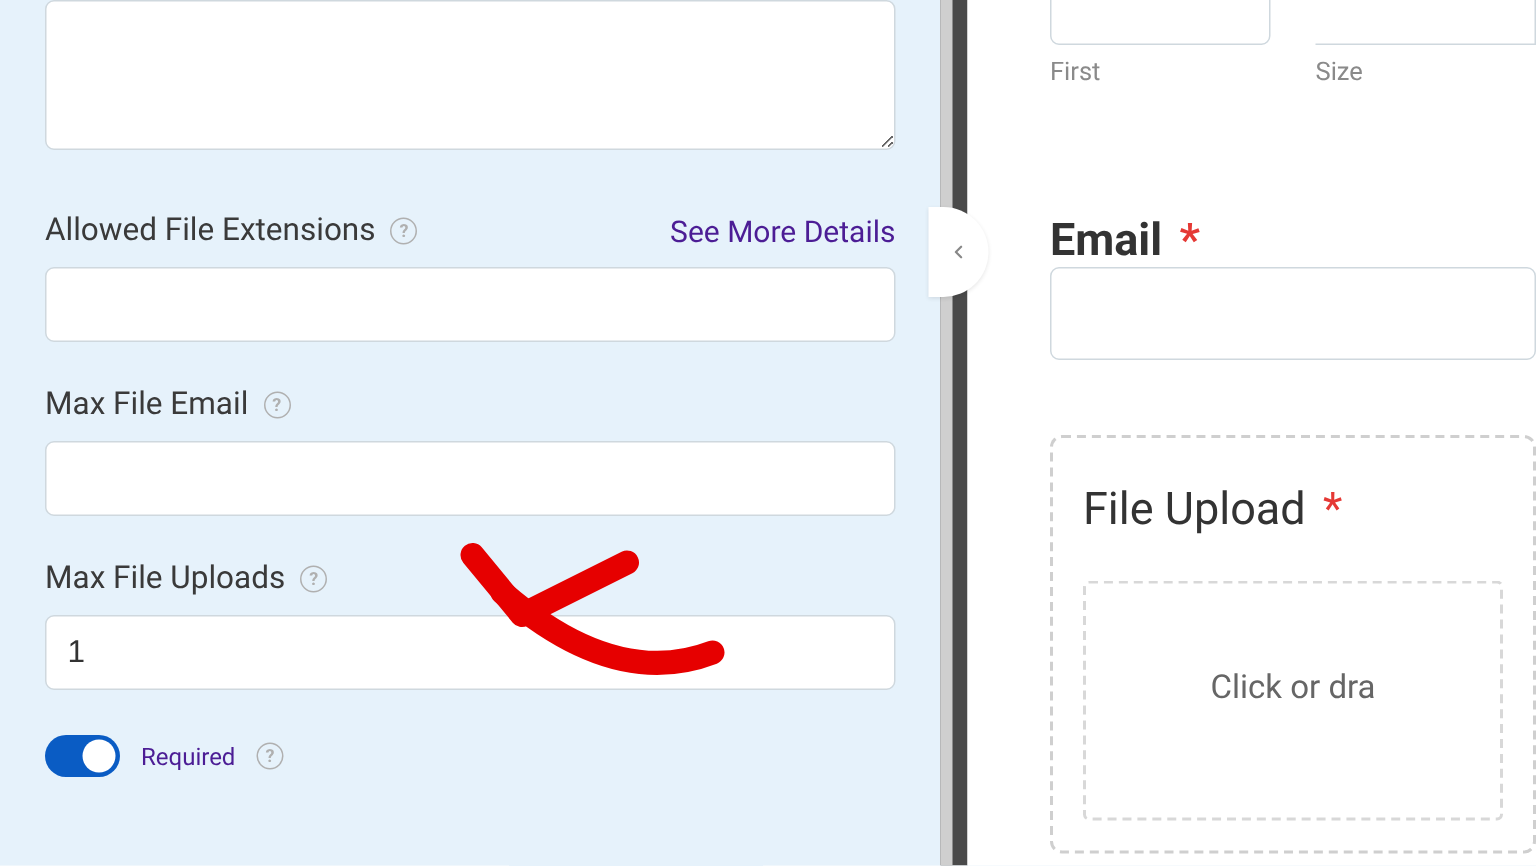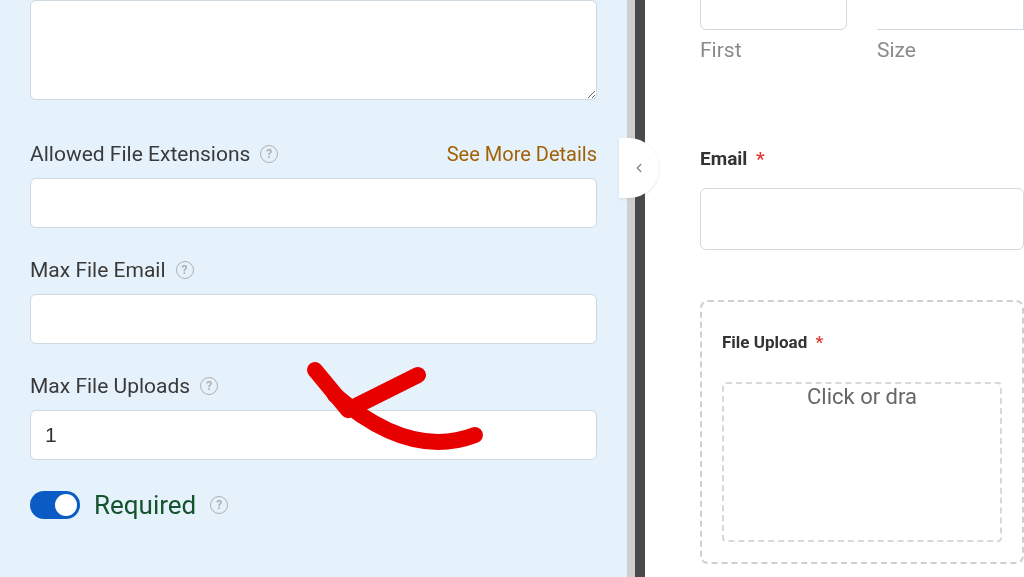--- a/index.html
+++ b/index.html
@@ -86,21 +86,21 @@
       border-radius: 50%;
       display: inline-flex;
       align-items: center;
       justify-content: center;
       color: #b0b0b0;
       font-size: 12px;
       font-weight: bold;
     }
     .see-more {
       font-size: 20px;
-      color: #a16207;
+      color: #4c1d95;
     }
     .text-input {
       width: 100%;
       height: 50px;
       border: 1px solid #cfd8de;
       border-radius: 6px;
       background: #fff;
       padding: 0 14px;
       font-size: 21px;
       color: #333;
@@ -122,73 +122,72 @@
     .toggle-knob {
       position: absolute;
       width: 22px;
       height: 22px;
       background: #fff;
       border-radius: 50%;
       top: 3px;
       right: 3px;
     }
     .toggle-label {
-      font-size: 26px;
-      color: #14532d;
+      font-size: 16px;
+      color: #4c1d95;
     }
     .arrow-annotation {
       position: absolute;
       top: 340px;
       left: 300px;
       z-index: 5;
       pointer-events: none;
     }
     .sub-label {
-      font-size: 21px;
+      font-size: 17px;
       color: #8a8a8a;
     }
     .right-field {
       margin-top: 70px;
     }
     .right-label {
-      font-size: 19px;
+      font-size: 30px;
       font-weight: 700;
       color: #333;
-      margin-bottom: 18px;
     }
     .required-star {
       color: #e53935;
       margin-left: 4px;
     }
     .right-input {
       width: 100%;
       height: 62px;
       border: 1px solid #cfd8de;
       border-radius: 6px;
       background: #fff;
     }
     .file-upload-box {
       margin-top: 50px;
       border: 2px dashed #cfcfcf;
       border-radius: 8px;
       padding: 30px 20px 20px 20px;
       min-height: 250px;
     }
     .file-upload-label {
-      font-size: 17px;
-      font-weight: 700;
+      font-size: 30px;
+      font-weight: 400;
       color: #333;
       margin-bottom: 30px;
     }
     .dropzone {
       border: 2px dashed #d8d8d8;
       border-radius: 4px;
       height: 160px;
       display: flex;
-      align-items: flex-start;
+      align-items: center;
       justify-content: center;
       padding-bottom: 18px;
       font-size: 22px;
       color: #666;
     }
     .input-pair-top {
       display: flex;
       gap: 30px;
       position: relative;
       top: -15px;

